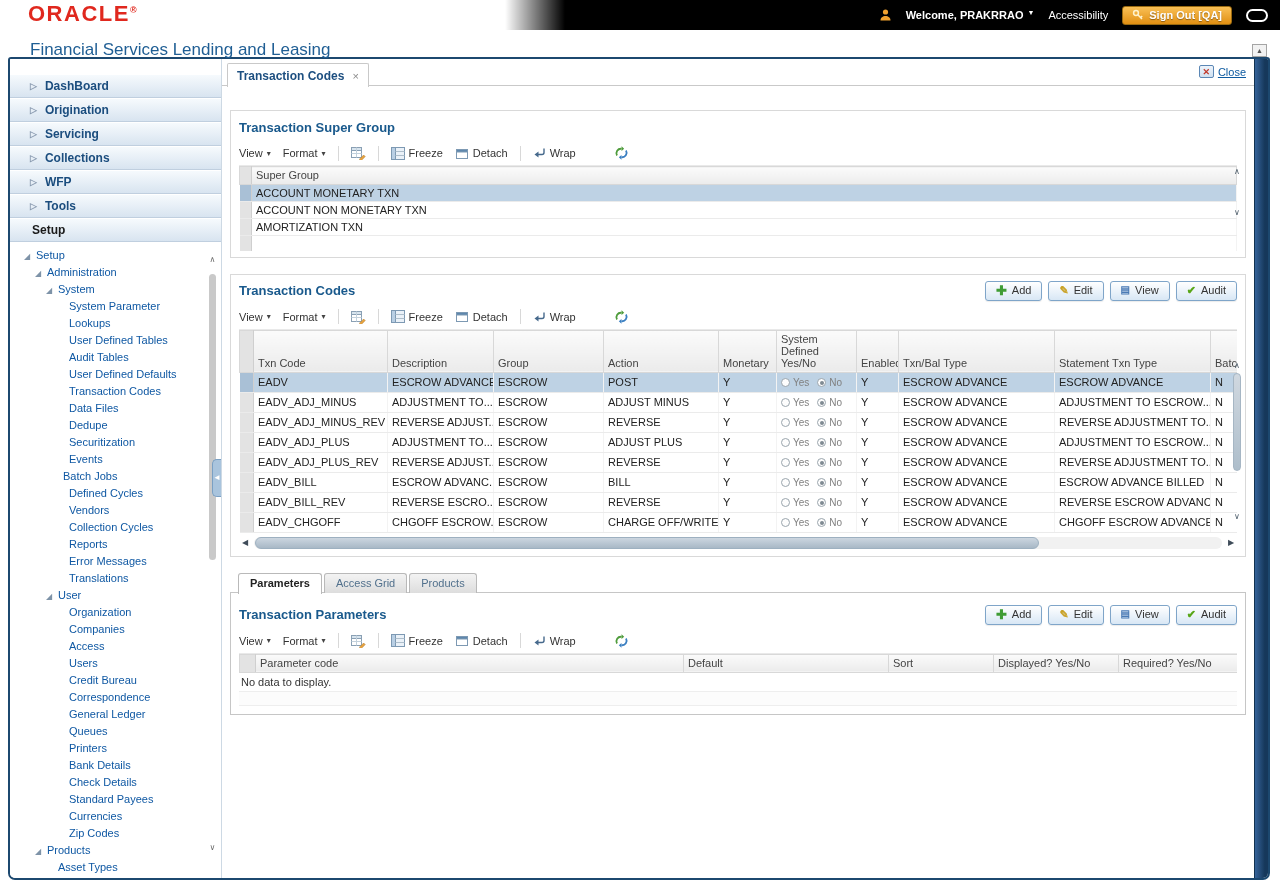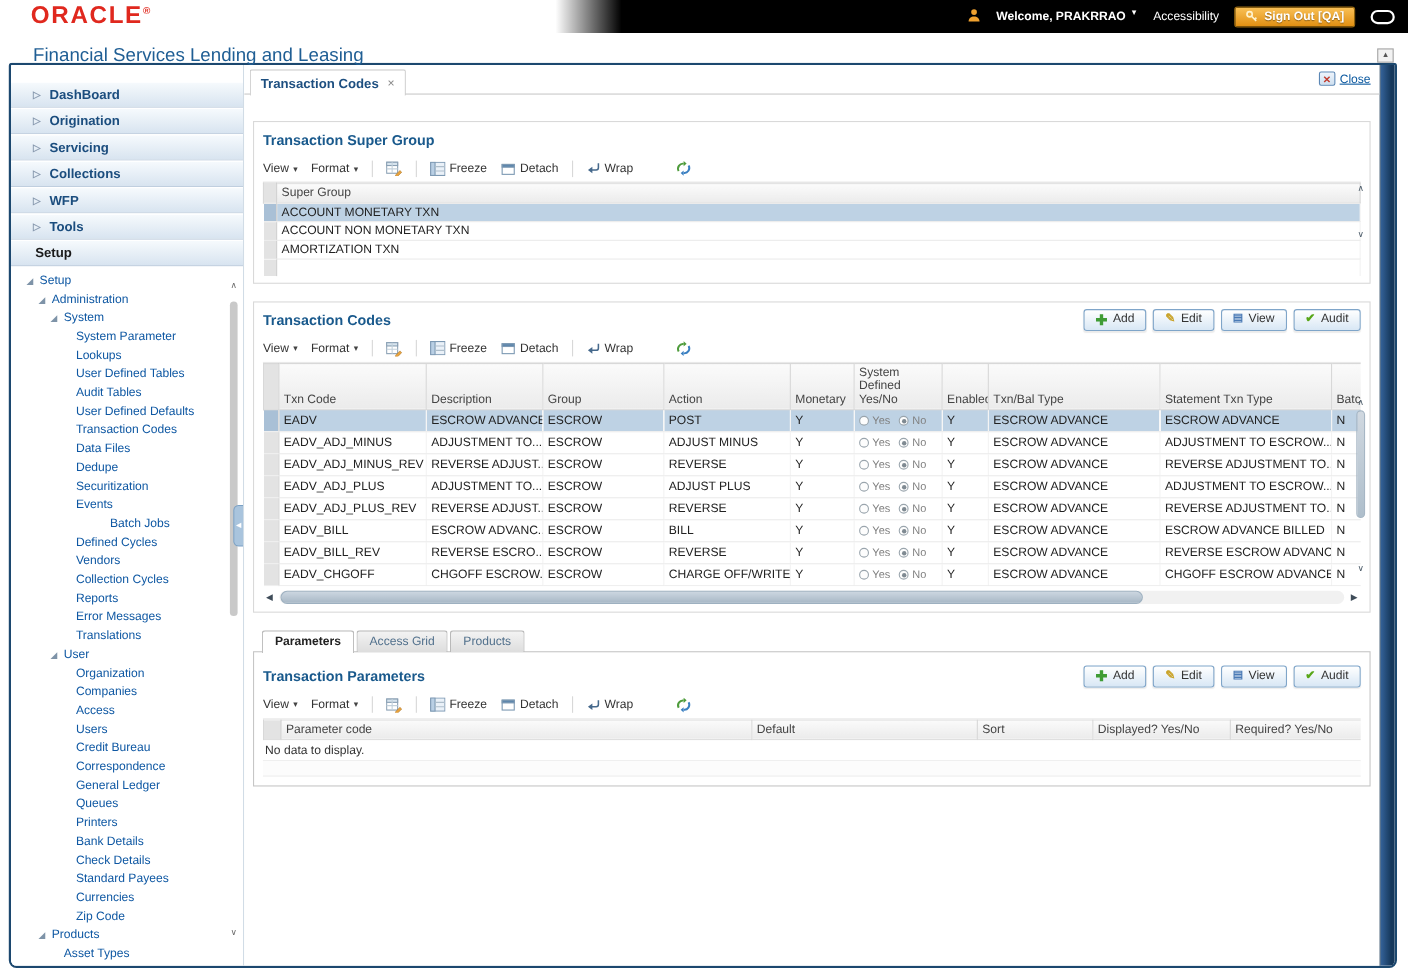--- a/index.html
+++ b/index.html
@@ -168,42 +168,42 @@
         <div class="tree-item" style="padding-left: 59px;"><span class="tree-label">System Parameter</span></div>
         <div class="tree-item" style="padding-left: 59px;"><span class="tree-label">Lookups</span></div>
         <div class="tree-item" style="padding-left: 59px;"><span class="tree-label">User Defined Tables</span></div>
         <div class="tree-item" style="padding-left: 59px;"><span class="tree-label">Audit Tables</span></div>
         <div class="tree-item" style="padding-left: 59px;"><span class="tree-label">User Defined Defaults</span></div>
         <div class="tree-item" style="padding-left: 59px;"><span class="tree-label">Transaction Codes</span></div>
         <div class="tree-item" style="padding-left: 59px;"><span class="tree-label">Data Files</span></div>
         <div class="tree-item" style="padding-left: 59px;"><span class="tree-label">Dedupe</span></div>
         <div class="tree-item" style="padding-left: 59px;"><span class="tree-label">Securitization</span></div>
         <div class="tree-item" style="padding-left: 59px;"><span class="tree-label">Events</span></div>
-        <div class="tree-item" style="padding-left: 90px;"><span class="tree-label">Batch Jobs</span></div>
+        <div class="tree-item" style="padding-left: 53px;"><span class="tree-label">Batch Jobs</span></div>
         <div class="tree-item" style="padding-left: 59px;"><span class="tree-label">Defined Cycles</span></div>
         <div class="tree-item" style="padding-left: 59px;"><span class="tree-label">Vendors</span></div>
         <div class="tree-item" style="padding-left: 59px;"><span class="tree-label">Collection Cycles</span></div>
         <div class="tree-item" style="padding-left: 59px;"><span class="tree-label">Reports</span></div>
         <div class="tree-item" style="padding-left: 59px;"><span class="tree-label">Error Messages</span></div>
         <div class="tree-item" style="padding-left: 59px;"><span class="tree-label">Translations</span></div>
         <div class="tree-item" style="padding-left: 36px;"><span class="tree-arrow">◢</span><span class="tree-label">User</span></div>
         <div class="tree-item" style="padding-left: 59px;"><span class="tree-label">Organization</span></div>
         <div class="tree-item" style="padding-left: 59px;"><span class="tree-label">Companies</span></div>
         <div class="tree-item" style="padding-left: 59px;"><span class="tree-label">Access</span></div>
         <div class="tree-item" style="padding-left: 59px;"><span class="tree-label">Users</span></div>
         <div class="tree-item" style="padding-left: 59px;"><span class="tree-label">Credit Bureau</span></div>
         <div class="tree-item" style="padding-left: 59px;"><span class="tree-label">Correspondence</span></div>
         <div class="tree-item" style="padding-left: 59px;"><span class="tree-label">General Ledger</span></div>
         <div class="tree-item" style="padding-left: 59px;"><span class="tree-label">Queues</span></div>
         <div class="tree-item" style="padding-left: 59px;"><span class="tree-label">Printers</span></div>
         <div class="tree-item" style="padding-left: 59px;"><span class="tree-label">Bank Details</span></div>
         <div class="tree-item" style="padding-left: 59px;"><span class="tree-label">Check Details</span></div>
         <div class="tree-item" style="padding-left: 59px;"><span class="tree-label">Standard Payees</span></div>
         <div class="tree-item" style="padding-left: 59px;"><span class="tree-label">Currencies</span></div>
-        <div class="tree-item" style="padding-left: 59px;"><span class="tree-label">Zip Code</span></div>
+        <div class="tree-item" style="padding-left: 59px;"><span class="tree-label">Zip Codes</span></div>
         <div class="tree-item" style="padding-left: 25px;"><span class="tree-arrow">◢</span><span class="tree-label">Products</span></div>
         <div class="tree-item" style="padding-left: 48px;"><span class="tree-label">Asset Types</span></div>
       </div>
     <div class="side-scroll">
       <span>∧</span>
       <div class="ss-thumb"></div>
       <span class="ss-spacer"></span>
       <span>∨</span>
     </div>
     <div class="collapse-handle">◄</div>

